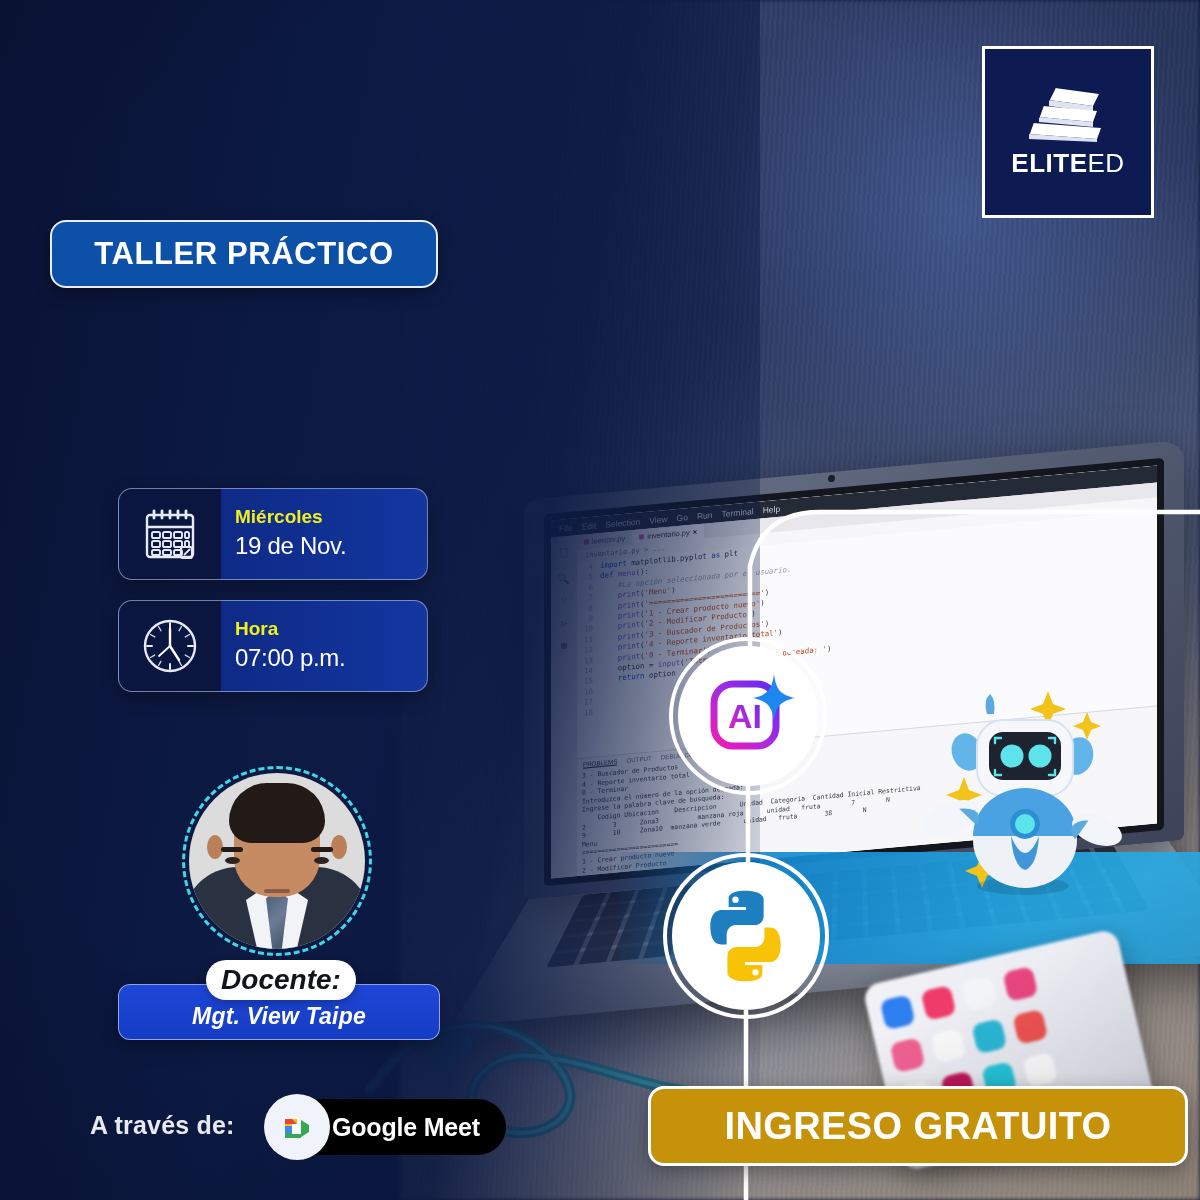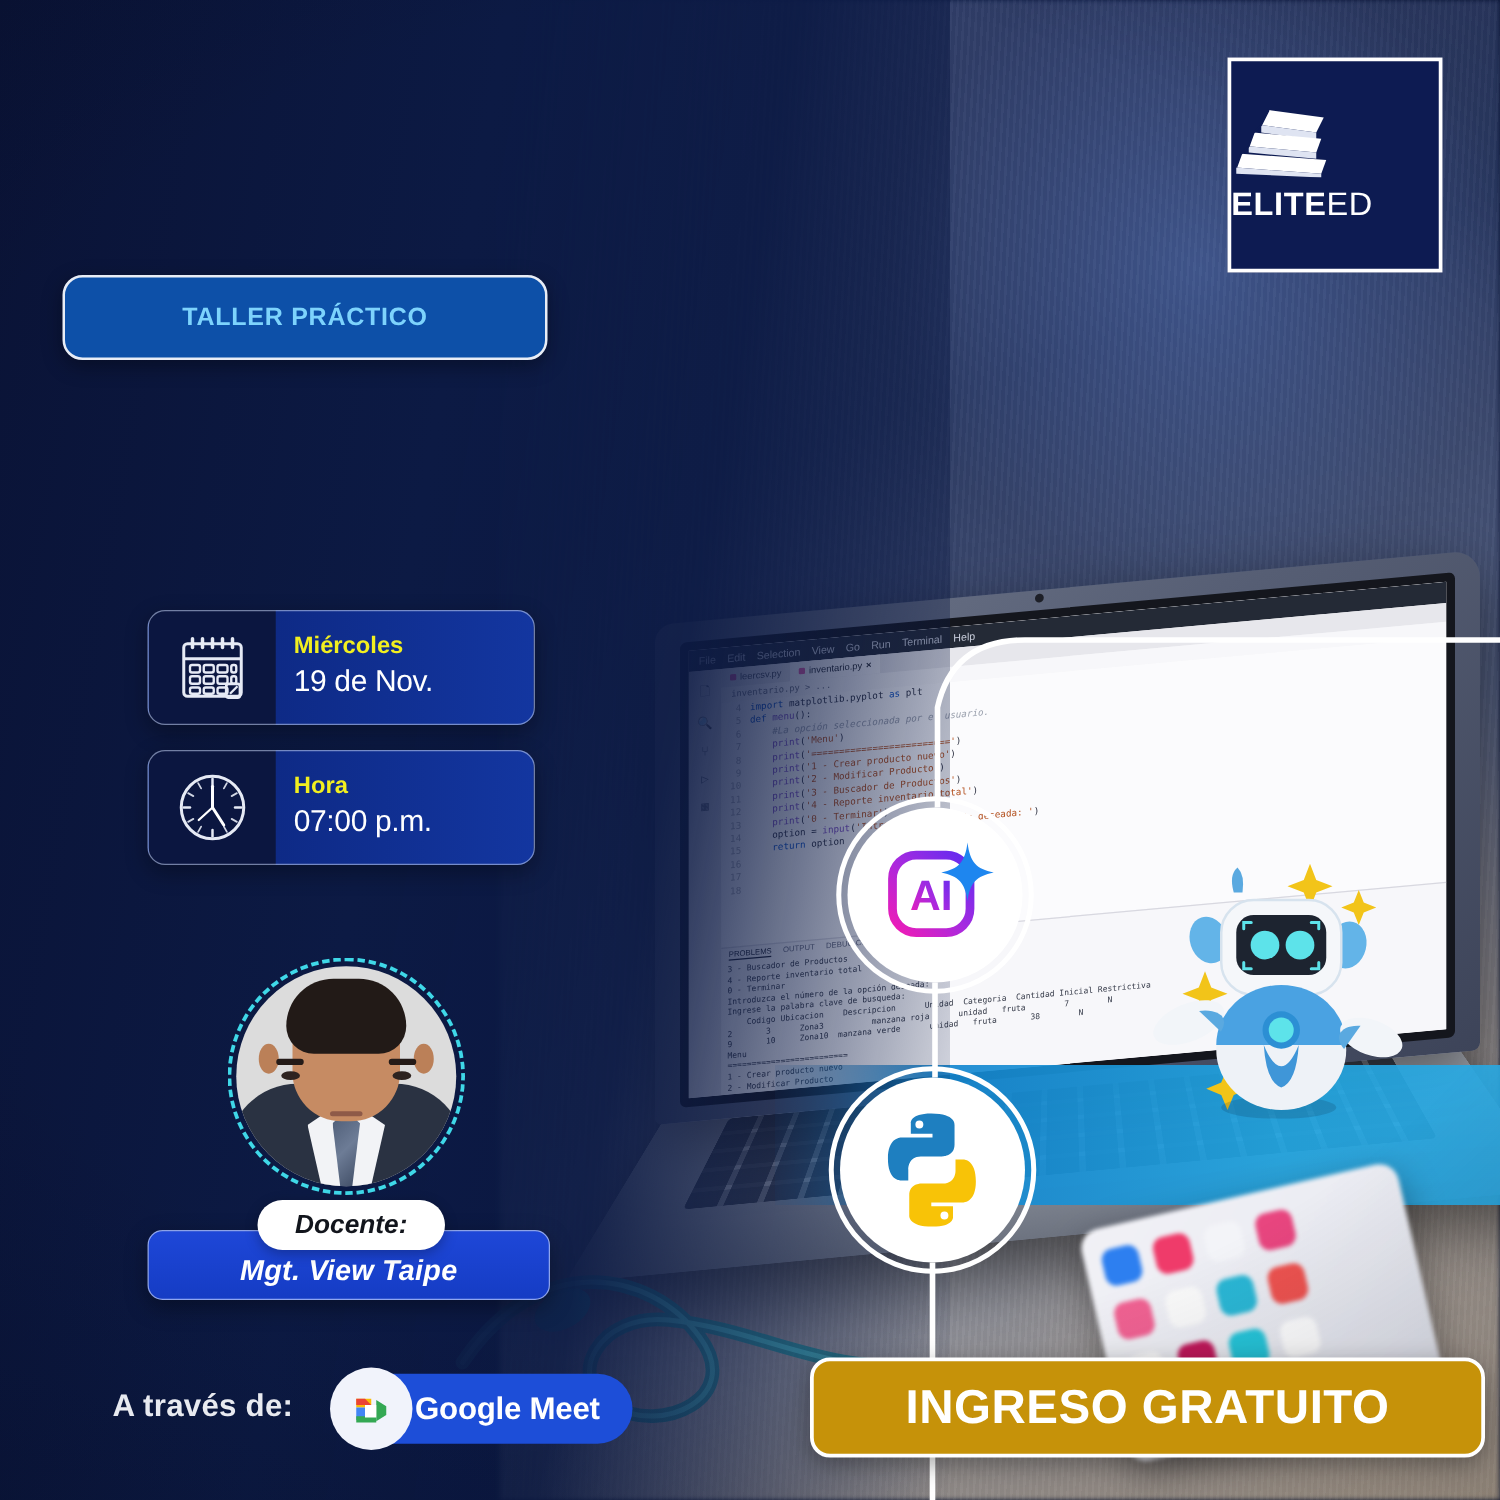--- a/index.html
+++ b/index.html
@@ -123,35 +123,35 @@
   }
   .phone i{ position:absolute; width:30px; height:30px; border-radius:9px; display:block; }
 
   
   .cable{ position:absolute; left:330px; top:880px; width:420px; height:290px; }
 
   
   .logo{
     position:absolute; left:982px; top:46px; width:172px; height:172px;
     background:#0d1b52; border:3px solid #ffffff;
-    display:flex; flex-direction:column; justify-content:center; gap:6px;
+    display:flex; flex-direction:column; align-items:center; justify-content:center; gap:6px;
   }
   .logo-books{ width:86px; height:56px; }
   .logo-word{ font-size:26px; letter-spacing:.5px; color:#fff; }
   .logo-word b{ font-weight:700; }
   .logo-word span{ font-weight:300; }
 
   
   .badge{
     position:absolute; left:50px; top:220px; width:388px; height:68px;
     background:#0d50a8; border:2px solid #e8edf6; border-radius:16px;
     display:flex; align-items:center; justify-content:center;
     box-shadow:0 5px 16px rgba(0,0,0,.35);
   }
-  .badge span{ color:#7dd3fc; font-weight:700; font-size:20px; letter-spacing:.6px; }
+  .badge span{ color:#ffffff; font-weight:700; font-size:31px; letter-spacing:.6px; }
 
   
   .title{ position:absolute; left:84px; top:312px; width:1020px; }
   .title .l1{
     font-size:40.5px; font-weight:700; color:#f0f0f2; letter-spacing:-.3px;
     line-height:52px; text-shadow:0 2px 7px rgba(0,0,0,.45);
     transform:scaleX(1.04); transform-origin:left center;
   }
   .title .l2{
     font-size:40.5px; font-weight:700; color:#f5d11a; letter-spacing:-.3px;
@@ -203,27 +203,27 @@
     border:1px solid rgba(220,230,255,.6); border-radius:12px;
     display:flex; align-items:flex-end; justify-content:center; padding-bottom:9px;
     box-shadow:0 6px 18px rgba(0,0,0,.35);
   }
   .doc-bar span{ color:#fff; font-size:23px; font-weight:700; font-style:italic; letter-spacing:.2px; }
   .doc-pill{
     position:absolute; left:206px; top:960px; width:150px; height:40px;
     background:#fff; border-radius:20px; display:flex; align-items:center; justify-content:center;
     box-shadow:0 3px 10px rgba(0,0,0,.28);
   }
-  .doc-pill span{ color:#12151c; font-size:21px; font-weight:700; font-style:italic; }
+  .doc-pill span{ color:#12151c; font-size:28px; font-weight:700; font-style:italic; }
 
   
   .via{ position:absolute; left:90px; top:1111px; font-size:25px; font-weight:700; color:#e8eaf0; letter-spacing:.2px; }
   .meet{
     position:absolute; left:272px; top:1099px; height:56px; padding:0 26px 0 60px;
-    background:#1d4ed8; border-radius:28px; display:flex; align-items:center;
+    background:#000000; border-radius:28px; display:flex; align-items:center;
   }
   .meet span{ color:#fff; font-size:25px; font-weight:700; letter-spacing:-.2px; }
   .meet-circ{
     position:absolute; left:264px; top:1094px; width:66px; height:66px; border-radius:50%;
     background:#f1f3fb; display:flex; align-items:center; justify-content:center;
   }
 
   .cta{
     position:absolute; left:648px; top:1086px; width:540px; height:80px;
     background:#c69209; border:3px solid #ffffff; border-radius:16px;

